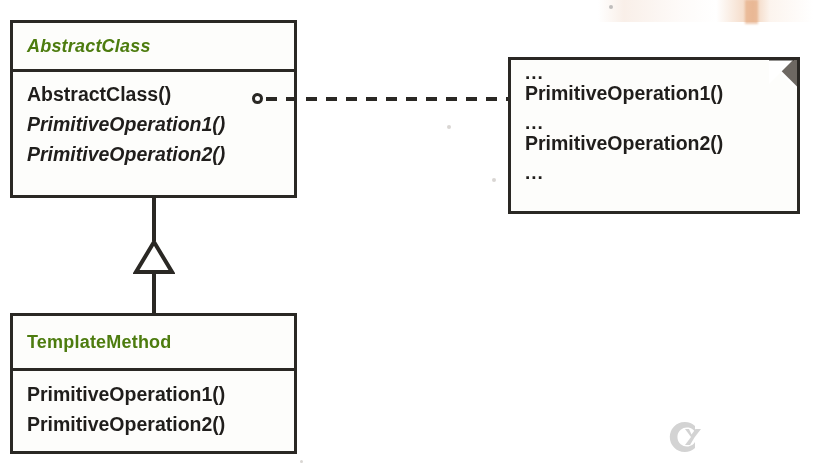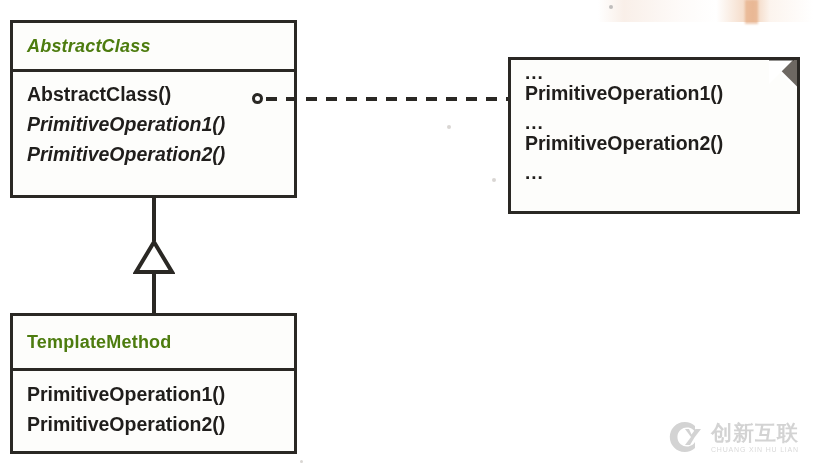--- a/index.html
+++ b/index.html
@@ -263,17 +263,13 @@
     <polyline points="3,2 28,2" fill="none" stroke="#2a2824" stroke-width="3"></polyline>
     <polyline points="2,3 2,28" fill="none" stroke="#ffffff" stroke-width="0"></polyline>
   </svg>
 </div>
 
 <div id="watermark">
   <svg id="wm-logo" viewBox="0 0 38 38">
     <path d="M30 8 A15 15 0 1 0 30 30 L30 24 A9.5 9.5 0 1 1 30 14 Z" fill="#8d8d8d"></path>
     <path d="M20 11 L26 19 L20 27 L25 27 L29.5 19.5 L36 11 L30.5 11 L26.5 16.5 L24 11 Z" fill="#8d8d8d"></path>
   </svg>
-  <span id="wm-text">
-    <span id="wm-cn">创新互联</span>
-    <span id="wm-en">CHUANG XIN HU LIAN</span>
-  </span>
 </div>
 
 </body></html>

